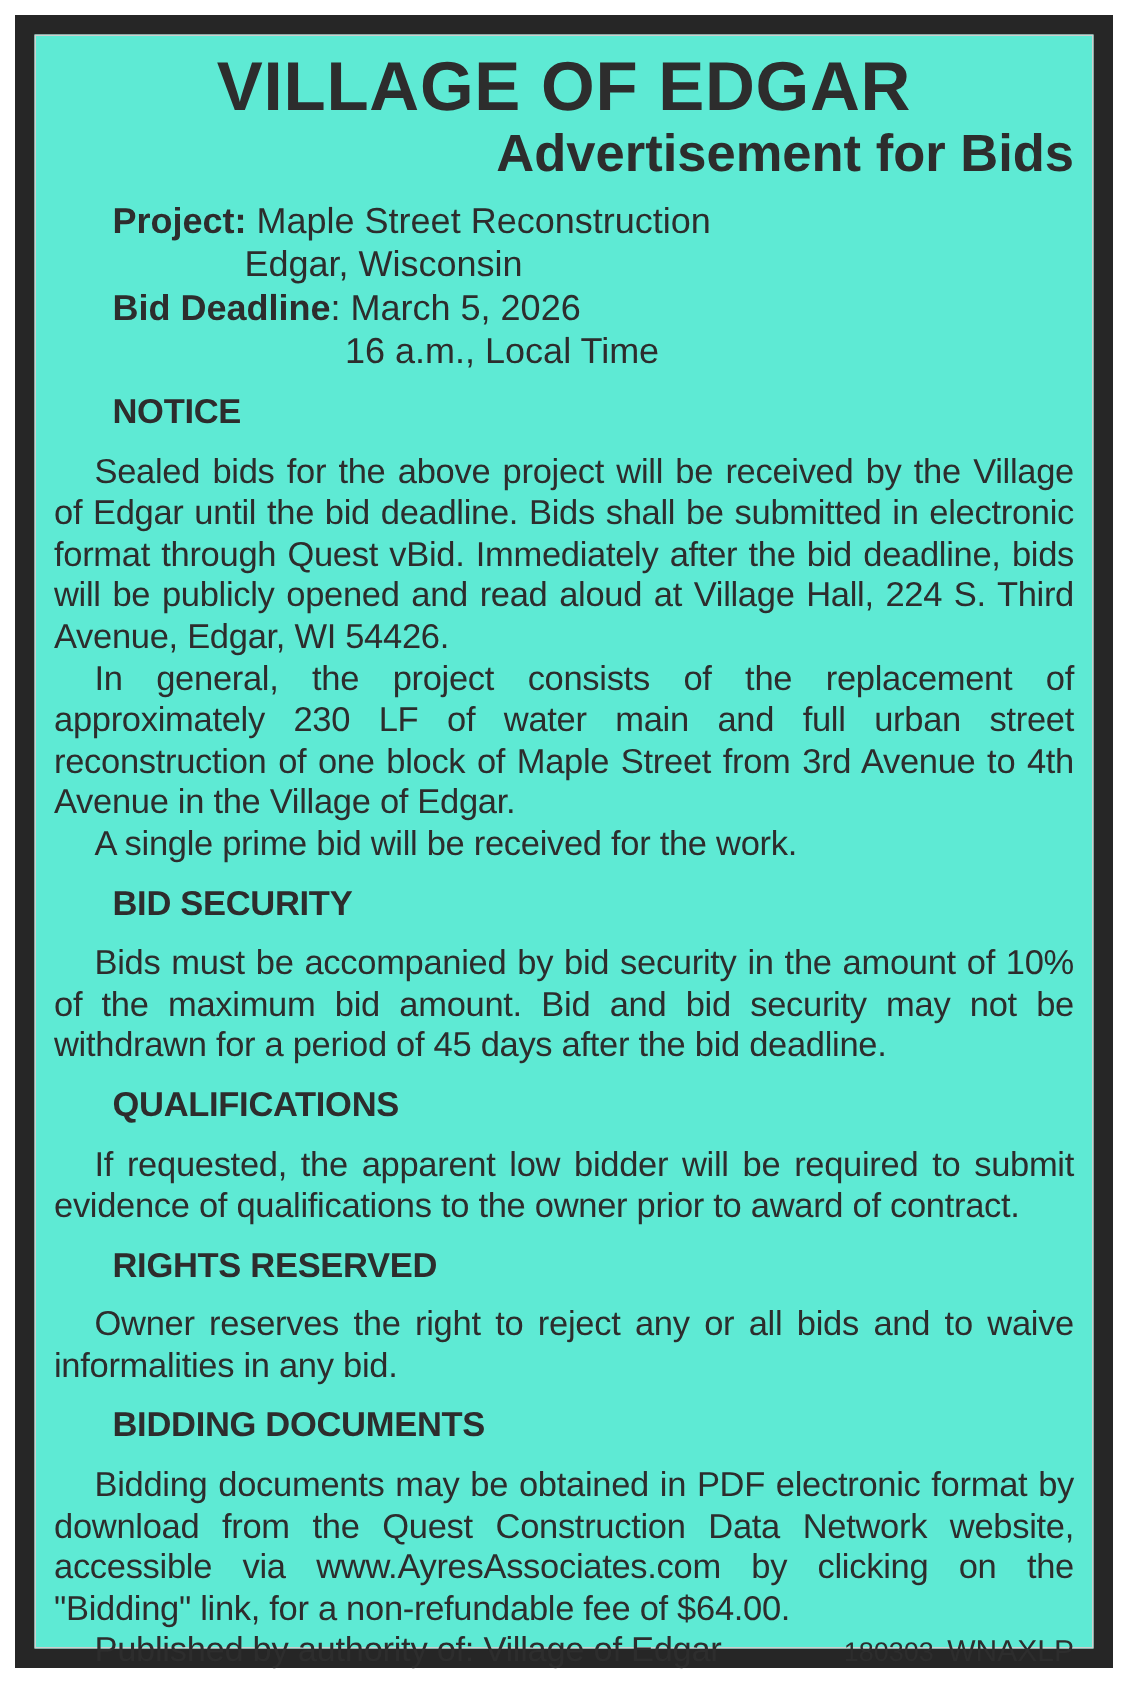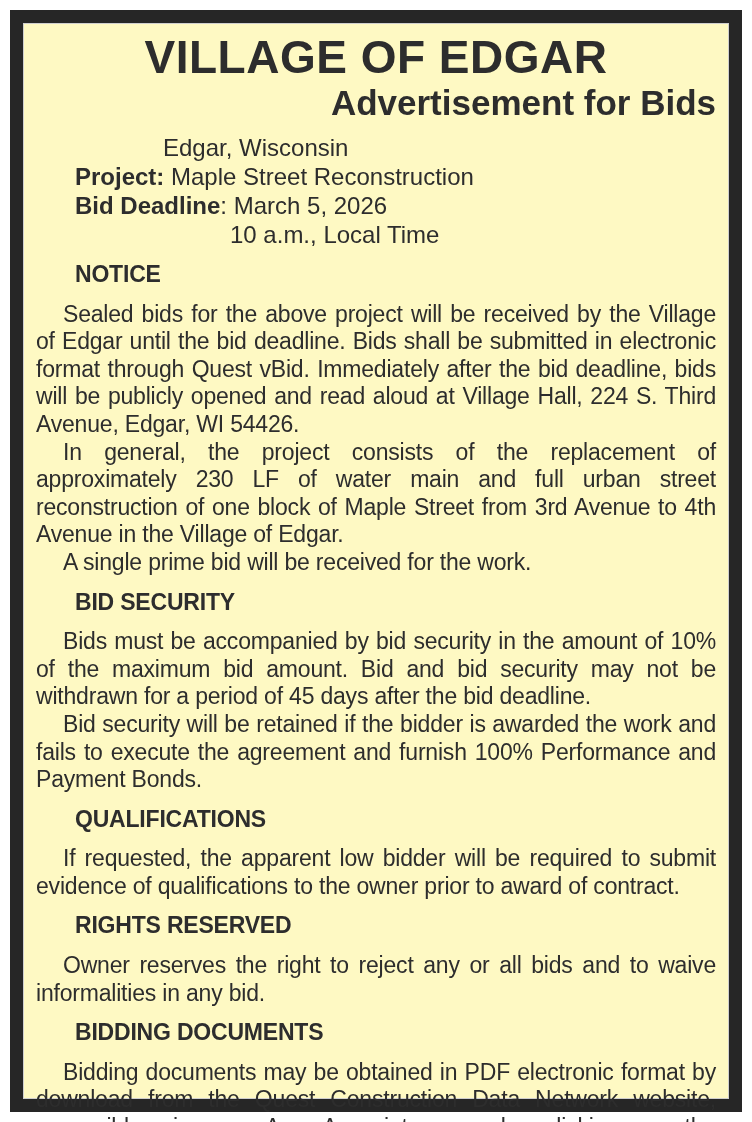--- a/index.html
+++ b/index.html
@@ -8,21 +8,21 @@
     background: #ffffff;
     font-family: "Liberation Sans", sans-serif;
     color: #2d2d2d;
     overflow: hidden;
     position: relative;
   }
   .ad-frame {
     position: absolute;
     left: 10px; top: 10px; right: 10px; bottom: 10px;
     border: 13px solid #262626;
-    background: #fef9c3;
+    background: #5eead4;
   }
   .ad-inner {
     position: absolute; inset: 0;
     border: 1px solid #cfcfcf;
     padding: 5px 12px 2px 12px;
     box-sizing: border-box;
   }
   .ad-title {
     font-size: 46px;
     font-weight: bold;
@@ -84,36 +84,35 @@
 </head>
 <body>
 
 <div class="ad-frame">
   <div class="ad-inner">
 
     <div class="ad-title">VILLAGE OF EDGAR</div>
     <div class="ad-subtitle">Advertisement for Bids</div>
 
     <div class="meta">
+      <div class="meta-line"><span class="bold">Project:</span> <span>Maple Street Reconstruction</span></div>
       <div class="meta-line meta-indent-1">Edgar, Wisconsin</div>
-      <div class="meta-line"><span class="bold">Project:</span> <span>Maple Street Reconstruction</span></div>
       <div class="meta-line"><span class="bold">Bid Deadline</span><span>: March 5, 2026</span></div>
-      <div class="meta-line meta-indent-2">10 a.m., Local Time</div>
+      <div class="meta-line meta-indent-2">16 a.m., Local Time</div>
     </div>
 
     <div class="body-text">
 
       <div class="section-heading">NOTICE</div>
       <p>Sealed bids for the above project will be received by the Village of Edgar until the bid deadline. Bids shall be submitted in electronic format through Quest vBid. Immediately after the bid deadline, bids will be publicly opened and read aloud at Village Hall, 224 S. Third Avenue, Edgar, WI 54426.</p>
       <p>In general, the project consists of the replacement of approximately 230 LF of water main and full urban street reconstruction of one block of Maple Street from 3rd Avenue to 4th Avenue in the Village of Edgar.</p>
       <p>A single prime bid will be received for the work.</p>
 
       <div class="section-heading">BID SECURITY</div>
       <p>Bids must be accompanied by bid security in the amount of 10% of the maximum bid amount. Bid and bid security may not be withdrawn for a period of 45 days after the bid deadline.</p>
-      <p>Bid security will be retained if the bidder is awarded the work and fails to execute the agreement and furnish 100% Performance and Payment Bonds.</p>
 
       <div class="section-heading">QUALIFICATIONS</div>
       <p>If requested, the apparent low bidder will be required to submit evidence of qualifications to the owner prior to award of contract.</p>
 
       <div class="section-heading">RIGHTS RESERVED</div>
       <p>Owner reserves the right to reject any or all bids and to waive informalities in any bid.</p>
 
       <div class="section-heading">BIDDING DOCUMENTS</div>
       <p>Bidding documents may be obtained in PDF electronic format by download from the Quest Construction Data Network website, accessible via www.AyresAssociates.com by clicking on the "Bidding" link, for a non-refundable fee of $64.00.</p>
 

